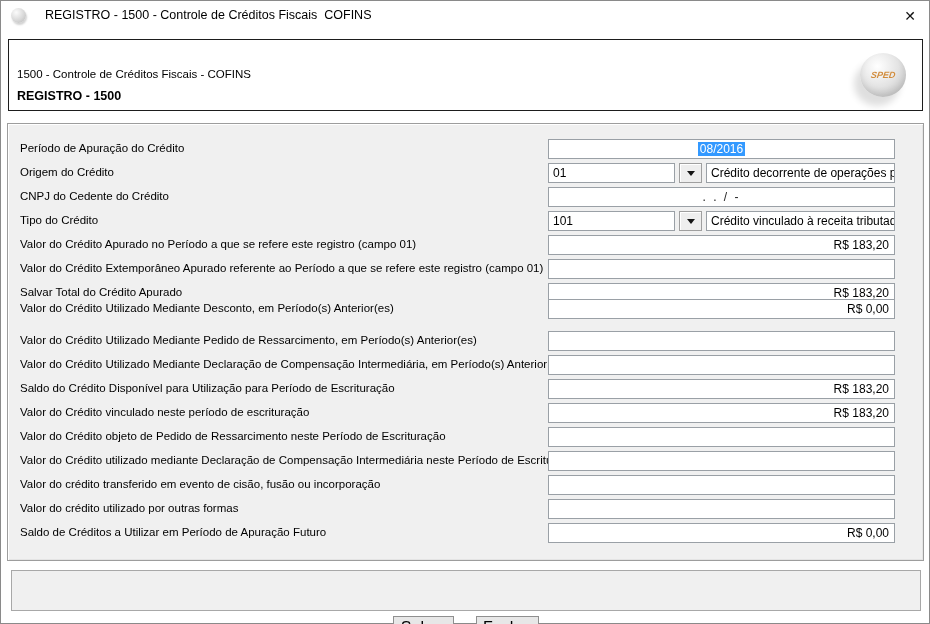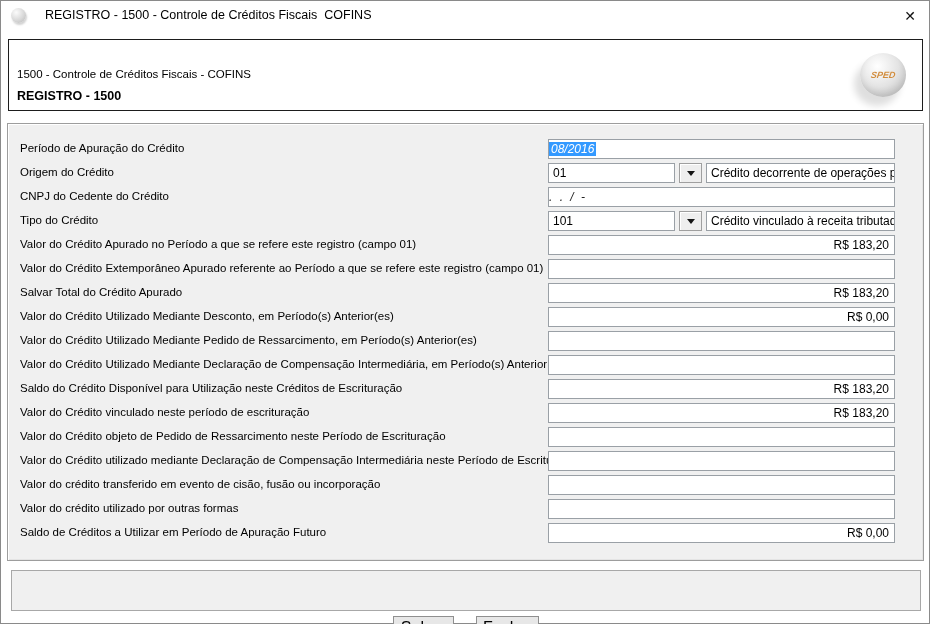--- a/index.html
+++ b/index.html
@@ -31,21 +31,21 @@
   
   .main-panel{position:absolute;left:6px;top:122px;width:917px;height:438px;background:#f0f0f0;
       border:1px solid #9d9d9d;box-sizing:border-box;
       box-shadow:inset 1px 1px 0 #ffffff, inset -1px -1px 0 #e4e4e4;}
   .row{position:absolute;left:12px;right:0;height:20px;}
   .lbl{position:absolute;left:0;top:3px;font-size:11.5px;white-space:nowrap;}
   .fld{position:absolute;top:0;height:20px;background:#fff;border:1px solid #9aa0a6;
       box-sizing:border-box;font-size:12px;line-height:18px;overflow:hidden;white-space:nowrap;}
   .full{left:528px;width:347px;}
   .money{text-align:right;padding-right:5px;}
-  .center{text-align:left;font-style:italic;}
+  .center{text-align:center;}
   .sel{background:#3399ff;color:#ffffff;padding:0 2px;}
   .masked{letter-spacing:2px;color:#222;}
   .code{left:528px;width:127px;padding-left:4px;}
   .drop{position:absolute;top:0;left:659px;width:23px;height:20px;background:#eeeeee;
       border:1px solid #9f9f9f;box-sizing:border-box;display:flex;align-items:center;
       justify-content:center;box-shadow:inset 1px 1px 0 #ffffff;cursor:default;}
   .arrow{width:0;height:0;border-left:4px solid transparent;border-right:4px solid transparent;
       border-top:5px solid #151515;}
   .desc{left:686px;width:189px;padding-left:4px;}
 
@@ -110,34 +110,34 @@
           <div class="fld full money">R$ 183,20</div>
         </div>
         <div class="row" style="top: 135px;">
           <span class="lbl">Valor do Crédito Extemporâneo Apurado referente ao Período a que se refere este registro (campo 01)</span>
           <div class="fld full money"></div>
         </div>
         <div class="row" style="top: 159px;">
           <span class="lbl">Salvar Total do Crédito Apurado</span>
           <div class="fld full money">R$ 183,20</div>
         </div>
-        <div class="row" style="top: 183px;">
+        <div class="row" style="top: 175px;">
           <span class="lbl">Valor do Crédito Utilizado Mediante Desconto, em Período(s) Anterior(es)</span>
           <div class="fld full money">R$ 0,00</div>
         </div>
         <div class="row" style="top: 207px;">
           <span class="lbl">Valor do Crédito Utilizado Mediante Pedido de Ressarcimento, em Período(s) Anterior(es)</span>
           <div class="fld full money"></div>
         </div>
         <div class="row" style="top: 231px;">
           <span class="lbl">Valor do Crédito Utilizado Mediante Declaração de Compensação Intermediária, em Período(s) Anterior(es)</span>
           <div class="fld full money"></div>
         </div>
         <div class="row" style="top: 255px;">
-          <span class="lbl">Saldo do Crédito Disponível para Utilização neste Créditos de Escrituração</span>
+          <span class="lbl">Saldo do Crédito Disponível para Utilização para Período de Escrituração</span>
           <div class="fld full money">R$ 183,20</div>
         </div>
         <div class="row" style="top: 279px;">
           <span class="lbl">Valor do Crédito vinculado neste período de escrituração</span>
           <div class="fld full money">R$ 183,20</div>
         </div>
         <div class="row" style="top: 303px;">
           <span class="lbl">Valor do Crédito objeto de Pedido de Ressarcimento neste Período de Escrituração</span>
           <div class="fld full money"></div>
         </div>

